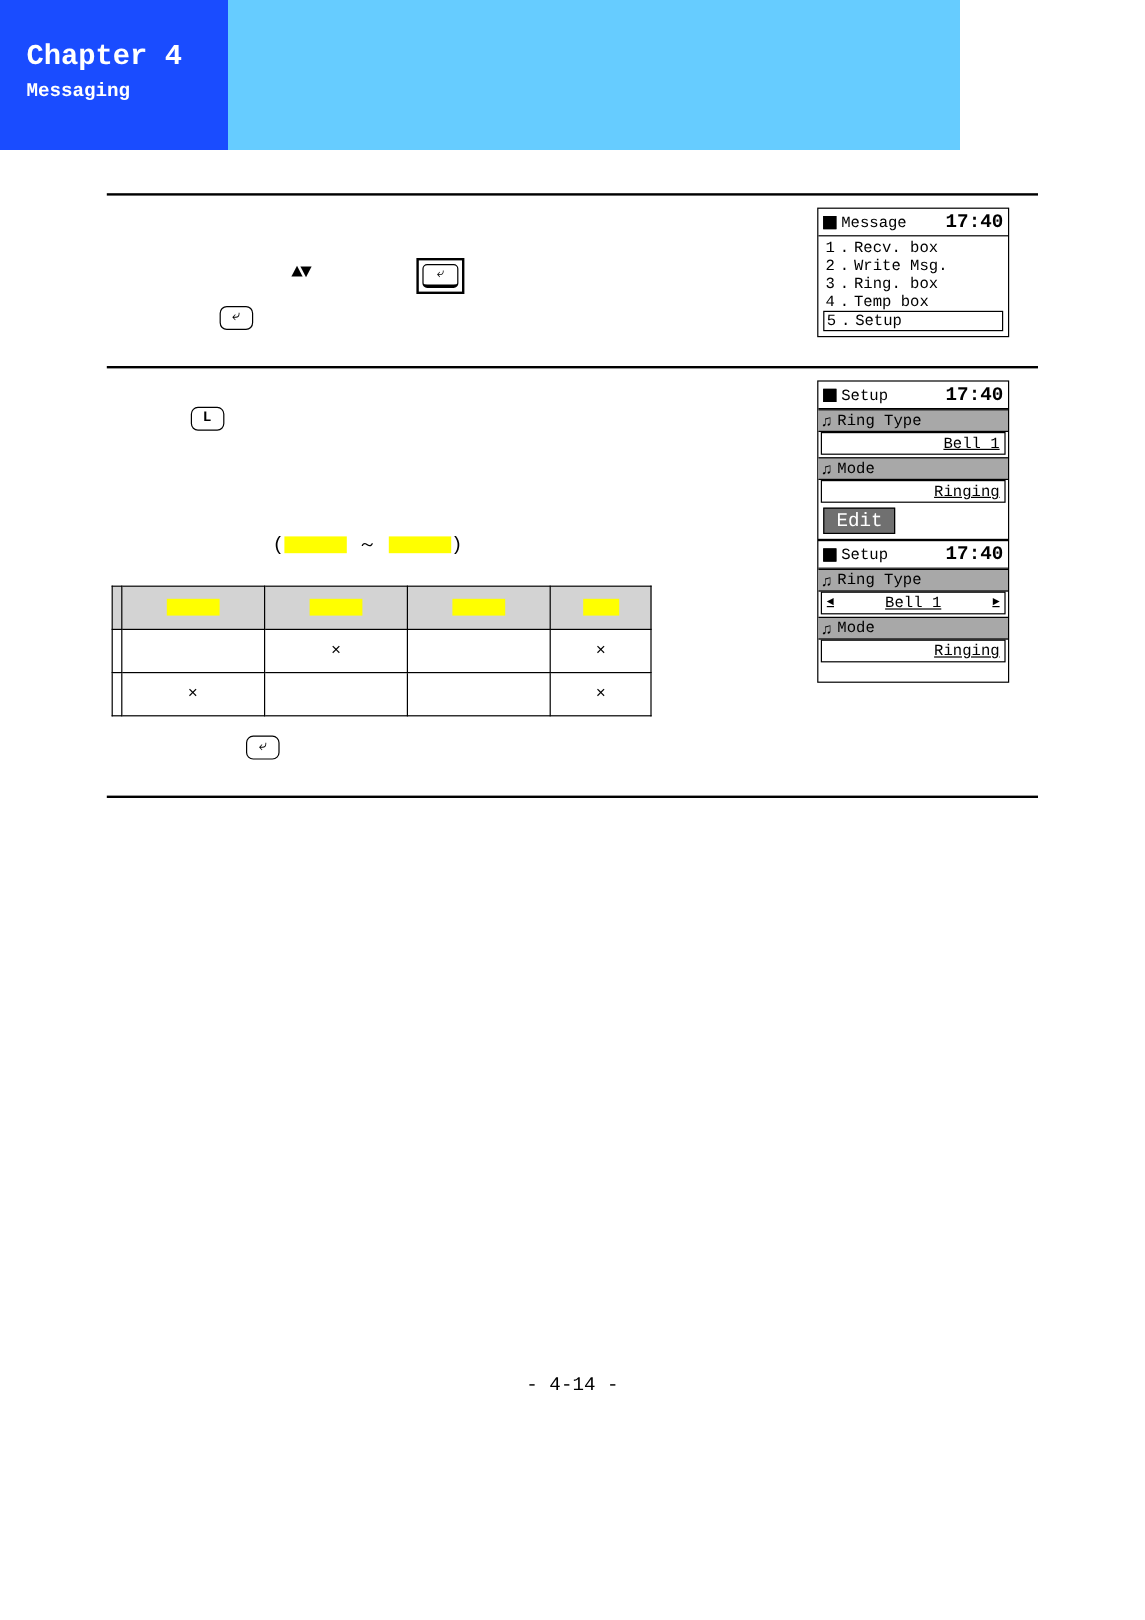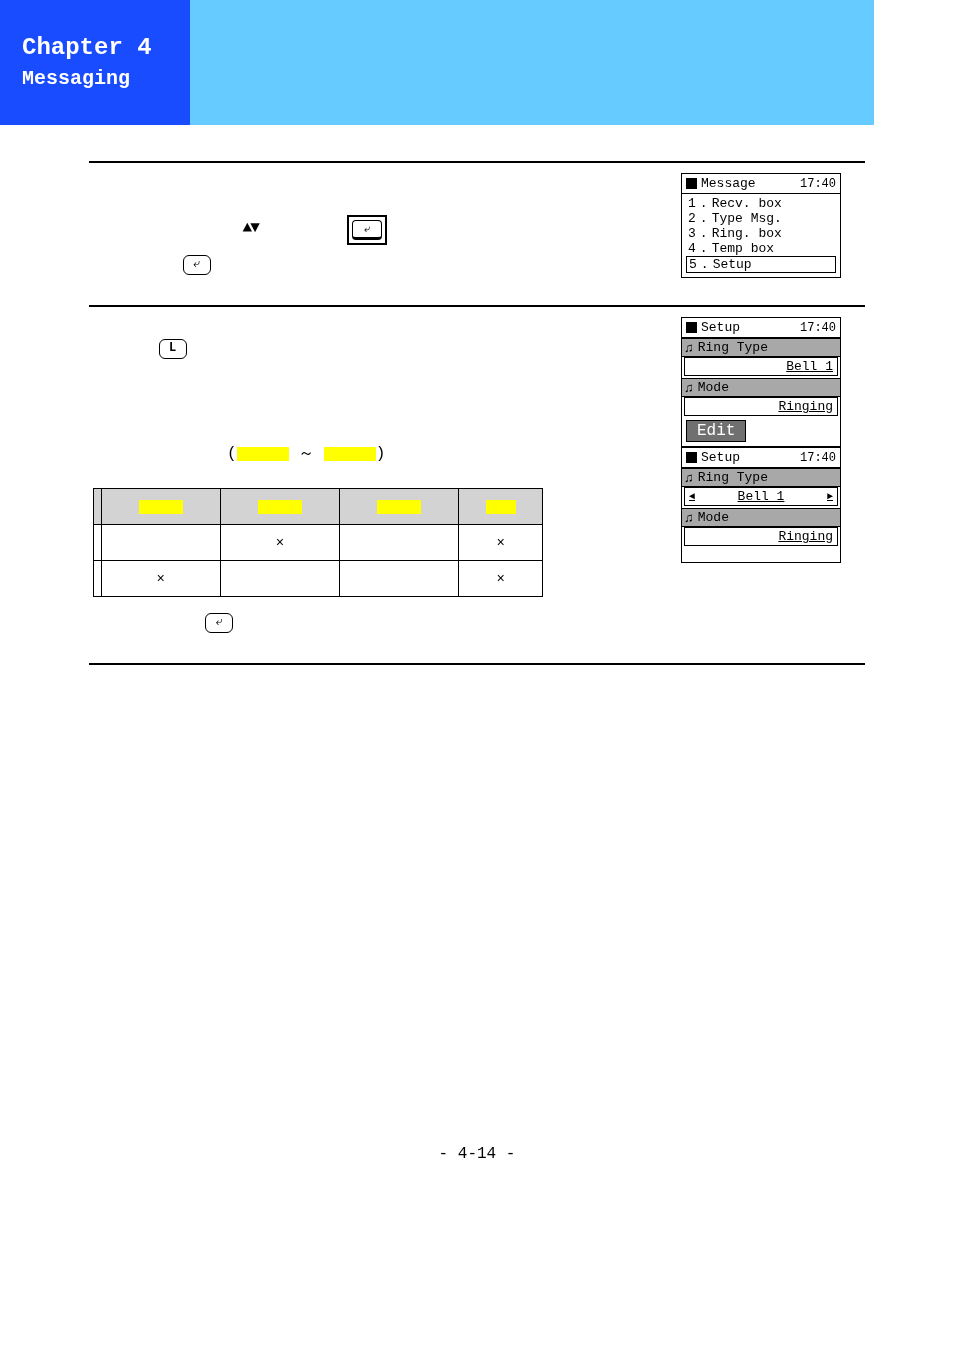--- a/index.html
+++ b/index.html
@@ -3,40 +3,40 @@
 <meta charset="utf-8">
 <style>
   * { box-sizing: border-box; }
   body {
     margin: 0;
     font-family: "MS Gothic", "Courier New", monospace;
     background: #fff;
     width: 954px;
   }
   .top-banner {
-    width: 874px;
+    width: 800px;
     height: 125px;
     background: #66ccff;
     position: relative;
   }
   .top-tab {
     position: absolute;
     left: 0; top: 0;
     width: 190px; height: 125px;
     background: #1a4cff;
     color: #fff;
     padding: 34px 22px 0 22px;
   }
   .top-tab .chtitle {
     font-size: 24px;
     font-weight: bold;
     margin-bottom: 6px;
   }
   .top-tab .chsub {
-    font-size: 20px;
+    font-size: 16px;
     font-weight: bold;
   }
   .content {
     width: 776px;
     margin: 36px auto 0 auto;
   }
   .section {
     border-top: 2px solid #000;
     position: relative;
     padding: 10px 4px 20px 4px;
@@ -100,21 +100,21 @@
     border-bottom: 1px solid #000;
   }
   .screen .titlebar .sq {
     width: 11px; height: 11px;
     border: 1.5px solid #000;
     background: #000;
     margin-right: 4px;
     flex: none;
   }
   .screen .titlebar .tname { flex: 1; }
-  .screen .titlebar .time { font-size: 12px; }
+  .screen .titlebar .time { font-size: 16px; font-weight: bold; }
   .screen .body { padding: 2px 4px 4px 4px; }
   .screen .menu-item { display: flex; gap: 4px; padding: 0 2px; }
   .screen .menu-item.sel { border: 1px solid #000; }
   .screen .hdr {
     background: #a8a8a8;
     border-top: 1px solid #000;
     border-bottom: 1px solid #000;
     display: flex;
     align-items: center;
     gap: 4px;
@@ -206,21 +206,21 @@
     </div>
     <div class="right">
       <div class="screen">
         <div class="titlebar">
           <span class="sq"></span>
           <span class="tname">Message</span>
           <span class="time">17:40</span>
         </div>
         <div class="body">
           <div class="menu-item"><span>1</span>.<span>Recv. box</span></div>
-          <div class="menu-item"><span>2</span>.<span>Type Msg.</span></div>
+          <div class="menu-item"><span>2</span>.<span>Write Msg.</span></div>
           <div class="menu-item"><span>3</span>.<span>Ring. box</span></div>
           <div class="menu-item"><span>4</span>.<span>Temp box</span></div>
           <div class="menu-item sel"><span>5</span>.<span>Setup</span></div>
         </div>
       </div>
     </div>
   </div>
 
   <div class="section last">
     <div class="left">

